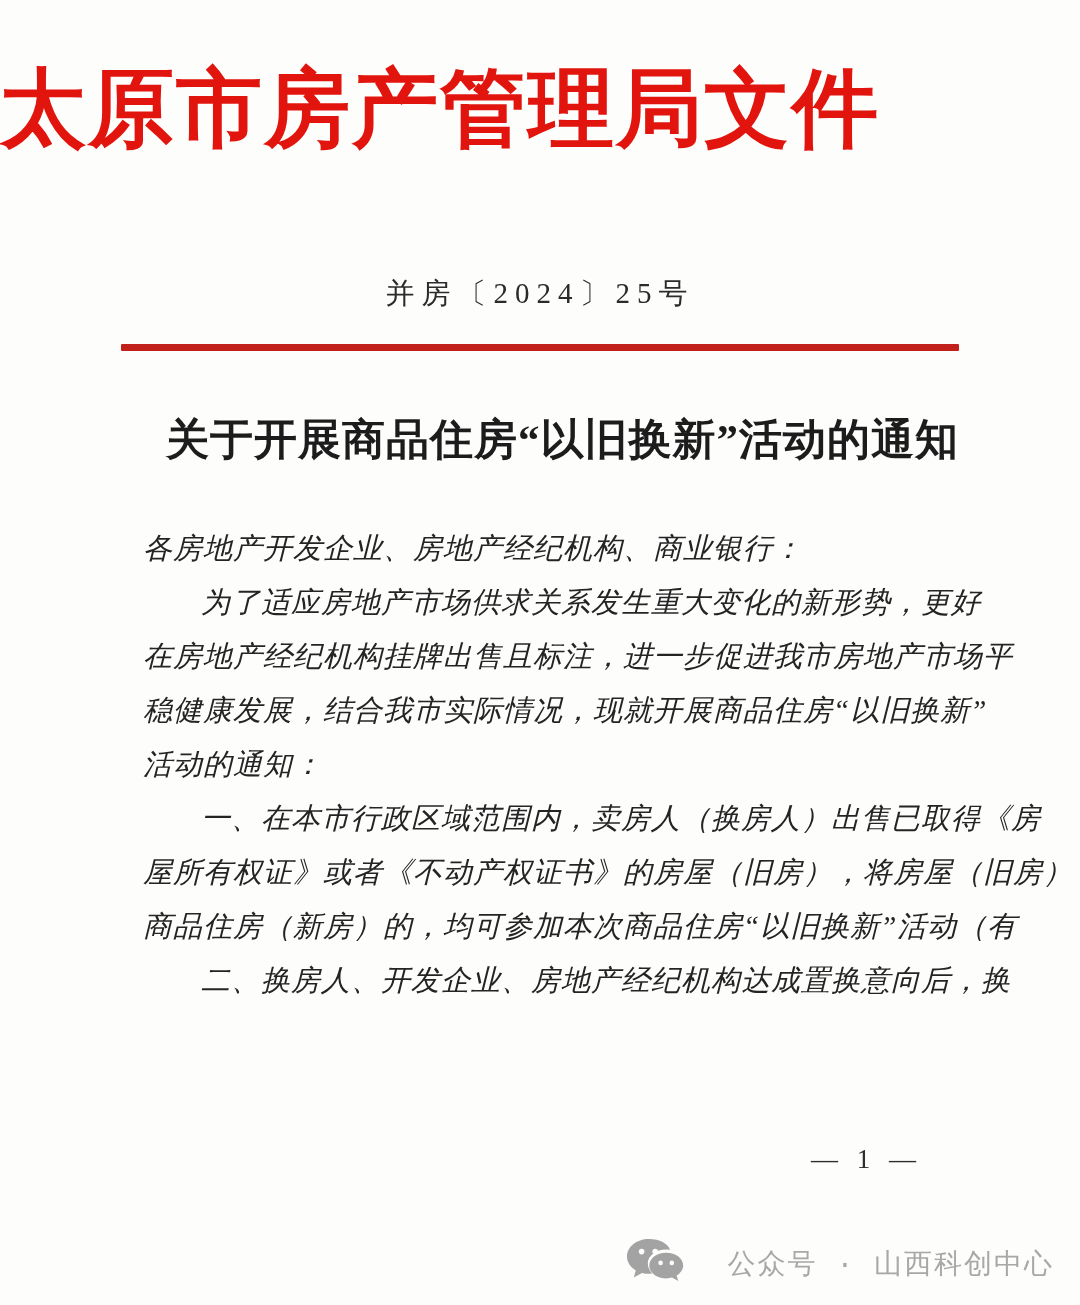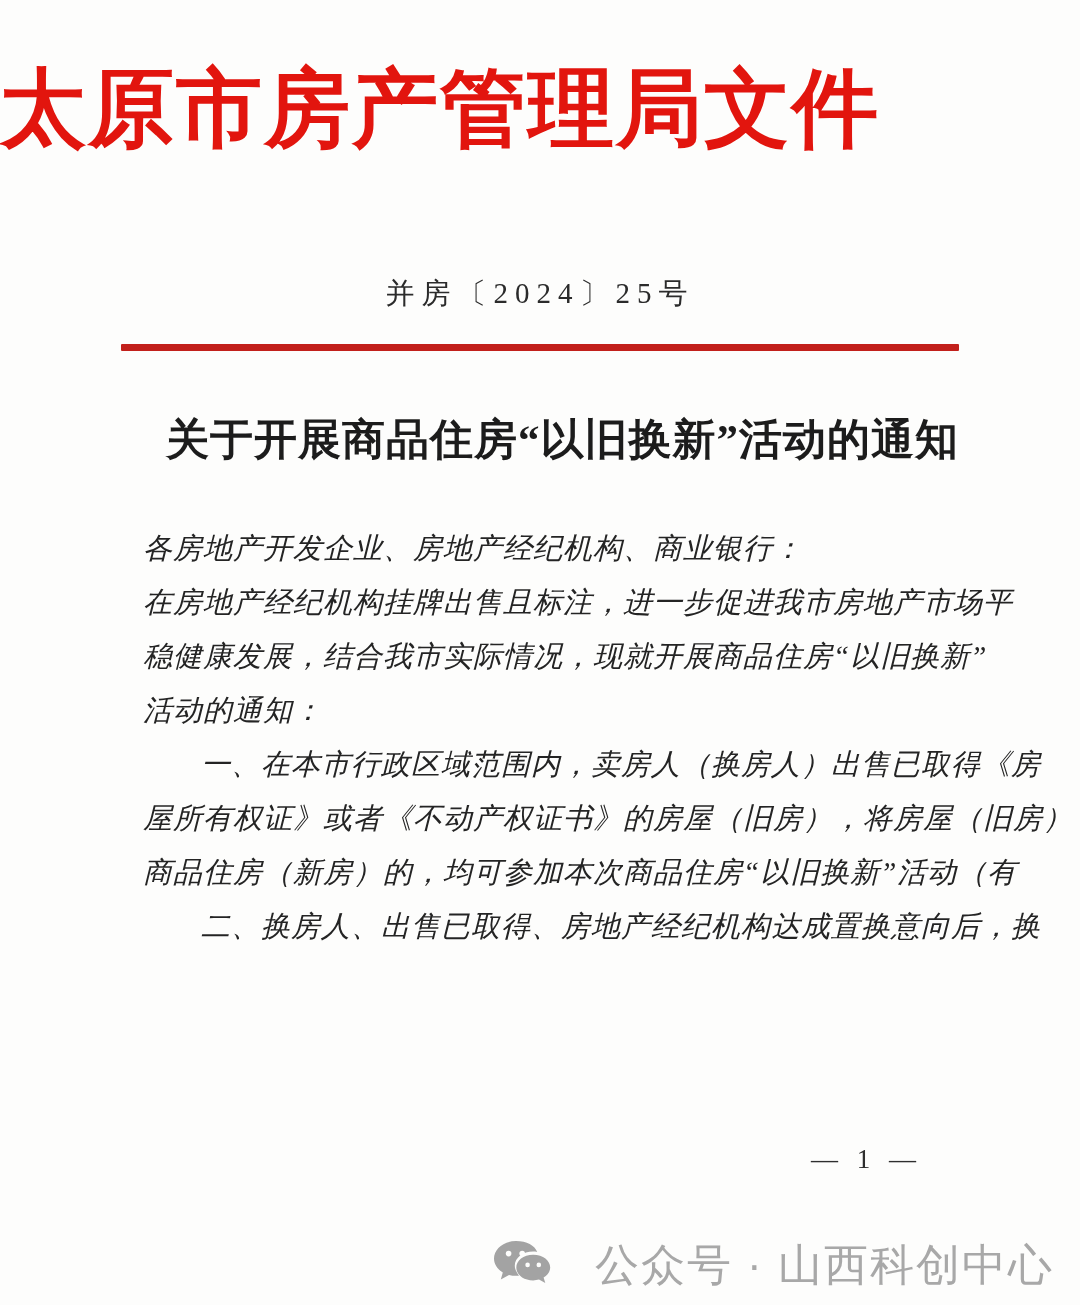--- a/index.html
+++ b/index.html
@@ -83,22 +83,22 @@
   .watermark {
     position: absolute;
     top: 1236px;
     right: 26px;
     display: flex;
     align-items: center;
     gap: 14px;
     color: #a8a8a8;
   }
   .watermark .wm-text {
-    font-family: Liberation Sans, sans-serif;
-    font-size: 44px;
+    font-family: Liberation Mono, monospace;
+    font-size: 28px;
     letter-spacing: 2px;
     white-space: nowrap;
     margin-left: 24px;
   }
   .wm-icon {
     width: 64px;
     height: 56px;
     flex: 0 0 auto;
   }
 </style>
@@ -110,27 +110,28 @@
   <div class="agency-header">太原市房产管理局文件</div>
 
   <div class="doc-number">并房〔2024〕25号</div>
 
   <div class="red-divider"></div>
 
   <div class="doc-title">关于开展商品住房“以旧换新”活动的通知</div>
 
   <div class="body-text">
     <div class="line">各房地产开发企业、房地产经纪机构、商业银行：</div>
+    <div class="line indent">为了适应房地产市场供求关系发生重大变化的新形势，更好</div>
     <div class="line">在房地产经纪机构挂牌出售且标注，进一步促进我市房地产市场平</div>
     <div class="line">稳健康发展，结合我市实际情况，现就开展商品住房“以旧换新”</div>
     <div class="line">活动的通知：</div>
     <div class="line indent">一、在本市行政区域范围内，卖房人（换房人）出售已取得《房</div>
     <div class="line">屋所有权证》或者《不动产权证书》的房屋（旧房），将房屋（旧房）</div>
     <div class="line">商品住房（新房）的，均可参加本次商品住房“以旧换新”活动（有</div>
-    <div class="line indent">二、换房人、出售已取得、房地产经纪机构达成置换意向后，换</div>
+    <div class="line indent">二、换房人、开发企业、房地产经纪机构达成置换意向后，换</div>
   </div>
 
   <div class="page-number">— 1 —</div>
 
   <div class="watermark">
     <svg class="wm-icon" viewBox="0 0 64 54" aria-hidden="true">
       <g fill="#a3a3a3">
         <path d="M23 2 C10.3 2 1 10 1 19.6 c0 5.8 3.4 10.7 8.8 13.8 L7.8 40.5 l8.2 -4.6 c2.3 0.6 4.6 0.9 7 0.9 c1 0 2 -0.06 3 -0.17 C24 33.8 21.8 30.6 21.8 26.8 c0 -8 8.2 -14.2 18.3 -14.2 c1.4 0 2.8 0.12 4.1 0.35 C42 6.6 33.6 2 23 2 z"></path>
         <path d="M40.2 15.8 c-9.9 0 -16.9 5.9 -16.9 12.8 c0 6.9 7 12.8 16.9 12.8 c2 0 4 -0.3 5.8 -0.8 l6.3 3.5 -1.7 -5.5 c3.9 -2.4 6.6 -6.1 6.6 -10 c0 -6.9 -7 -12.8 -17 -12.8 z"></path>
       </g>

